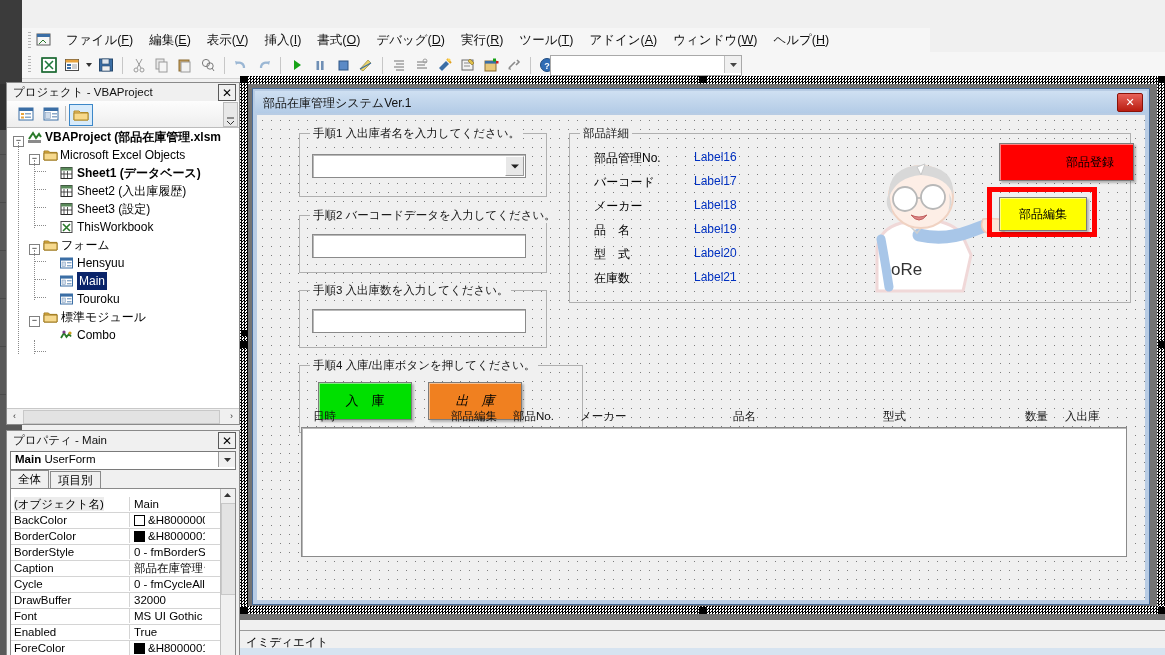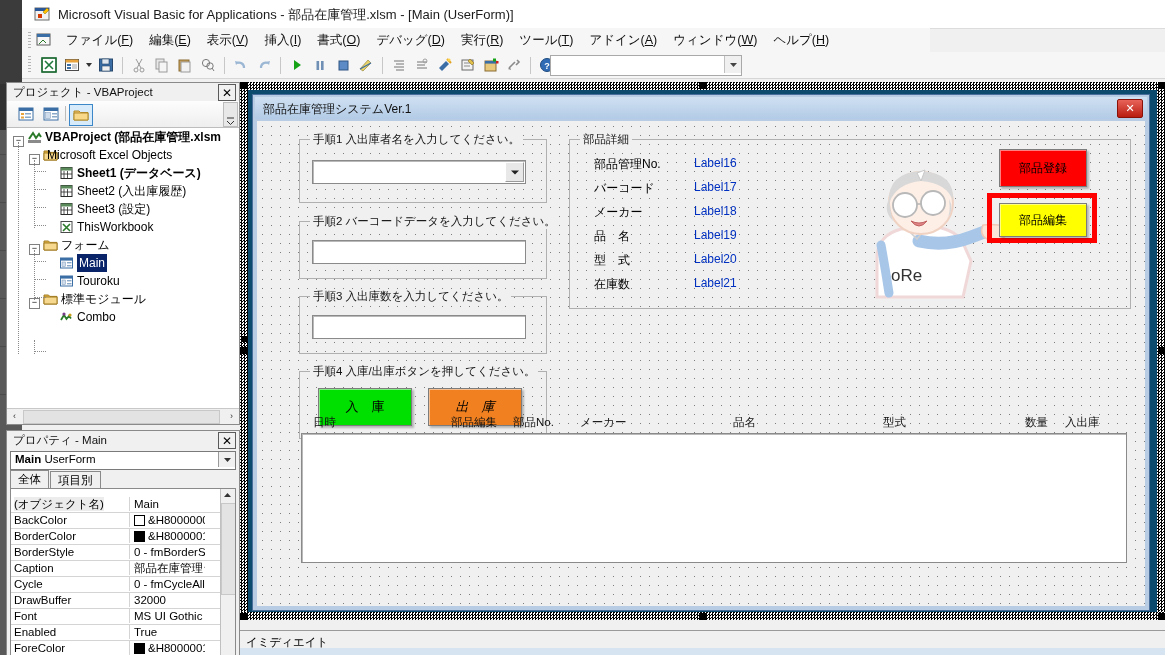--- a/index.html
+++ b/index.html
@@ -95,21 +95,21 @@
   .prow .k{position:absolute;left:3px;top:0;white-space:nowrap;}
   .prow .v{position:absolute;left:118px;top:0;right:16px;white-space:nowrap;overflow:hidden;
     border-left:1px solid #d4d4d4;padding-left:4px;}
   .prow.alt .k{background:#ececec;}
   .swatch{display:inline-block;width:9px;height:9px;border:1px solid #000;vertical-align:middle;margin-right:3px;}
   .pgsb{position:absolute;right:0;top:0;width:14px;bottom:0;background:#f0f0f0;border-left:1px solid #c0c0c0;}
   .pgsb .up{position:absolute;top:0;left:0;width:13px;height:13px;display:flex;align-items:center;justify-content:center;font-size:8px;}
   .pgsb .th{position:absolute;top:14px;left:0;width:13px;height:90px;background:#e3e3e3;border:1px solid #c8c8c8;}
 
   
-  .mdi{position:absolute;left:240px;top:82px;width:925px;height:545px;background:#0c4a6e;}
+  .mdi{position:absolute;left:240px;top:76px;width:925px;height:545px;background:#737373;}
   .hatch{position:absolute;background-image:
       repeating-conic-gradient(#000 0% 25%, #fff 0% 50%);
       background-size:3px 3px;}
   .hnd{position:absolute;width:7px;height:7px;background:#000;}
   .formwin{position:absolute;left:12px;top:12px;width:898px;height:517px;
     background:#b8cce4;border:1px solid #4a6e9c;box-sizing:border-box;}
   .formtitle{position:absolute;left:2px;top:2px;right:2px;height:22px;
     background:linear-gradient(to bottom,#cfe0f2,#b3cbe6);}
   .formtitle .ft{position:absolute;left:8px;top:4px;font-size:12px;color:#111;white-space:nowrap;}
   .formtitle .fx{position:absolute;right:4px;top:2px;width:24px;height:17px;
@@ -162,31 +162,20 @@
     <div class="ln" style="top:70px"></div>
       <div class="ln" style="top:118px"></div>
     <div class="ln" style="top:166px"></div>
       <div class="ln" style="top:214px"></div>
     <div class="ln" style="top:262px"></div>
       <div class="ln" style="top:310px"></div>
   </div>
 
   <div class="vbe" style="left:22px;width:1143px;">
 
-    <div class="titlebar" style="width:1143px">
-      <span class="tbicon">
-        <svg width="18" height="18" viewBox="0 0 18 18">
-          <rect x="1" y="3" width="14" height="12" fill="#f2f2f2" stroke="#6b6b6b"></rect>
-          <rect x="1" y="3" width="14" height="3" fill="#2b5797"></rect>
-          <path d="M4 9 L8 9 L8 13 L4 13 Z" fill="#d83b01"></path>
-          <path d="M9 7 l4 -4 l2 2 l-4 4 z" fill="#ffc000" stroke="#8a6d00" stroke-width=".5"></path>
-        </svg>
-      </span>
-      <span class="ttl">Microsoft Visual Basic for Applications - 部品在庫管理.xlsm - [Main (UserForm)]</span>
-    </div>
 
     <div class="menubar" style="width:908px">
       <span class="grip"></span>
       <span class="mico">
         <svg width="17" height="16" viewBox="0 0 17 16">
           <rect x="1" y="2" width="13" height="11" fill="#f7f7f7" stroke="#5a5a5a"></rect>
           <rect x="1" y="2" width="13" height="3" fill="#3b6ea5"></rect>
           <path d="M3 12 l4 -4 l3 3" stroke="#2a7a2a" fill="none"></path>
         </svg>
       </span>
@@ -406,21 +395,21 @@
                 <rect x="1" y="10" width="13" height="3" fill="#8a8a8a"></rect>
               </svg></span>
             <span class="tx " style="left:38px;font-weight:bold;">VBAProject (部品在庫管理.xlsm</span>
           </div>
           <div class="trow">
             <span class="tx" style="left:22px;top:4px"><span class="tnode">−</span></span>
             <span class="tx tico" style="left:36px;top:2px"><svg width="15" height="14" viewBox="0 0 15 14">
                 <path d="M1 3 h4.5 l1.3 1.4 H14 V12 H1 Z" fill="#e8b94a" stroke="#a07a20"></path>
                 <path d="M1 5 h13 v7 H1 Z" fill="#f6d98e" stroke="#a07a20"></path>
               </svg></span>
-            <span class="tx " style="left:40px;">Microsoft Excel Objects</span>
+            <span class="tx " style="left:53px;">Microsoft Excel Objects</span>
           </div>
           <div class="trow">
             <span class="tx tico" style="left:52px;top:2px"><svg width="15" height="14" viewBox="0 0 15 14">
                 <rect x="2" y="1.5" width="11" height="11" fill="#fff" stroke="#2a2a2a"></rect>
                 <rect x="2" y="1.5" width="11" height="3" fill="#5a8a5a"></rect>
                 <path d="M5 5 V12 M8.5 5 V12 M2 8 H13" stroke="#2a2a2a" stroke-width=".8"></path>
               </svg></span>
             <span class="tx " style="left:70px;font-weight:bold;">Sheet1 (データベース)</span>
           </div>
           <div class="trow">
@@ -446,20 +435,30 @@
               </svg></span>
             <span class="tx " style="left:70px;">ThisWorkbook</span>
           </div>
           <div class="trow">
             <span class="tx" style="left:22px;top:4px"><span class="tnode">−</span></span>
             <span class="tx tico" style="left:36px;top:2px"><svg width="15" height="14" viewBox="0 0 15 14">
                 <path d="M1 3 h4.5 l1.3 1.4 H14 V12 H1 Z" fill="#e8b94a" stroke="#a07a20"></path>
                 <path d="M1 5 h13 v7 H1 Z" fill="#f6d98e" stroke="#a07a20"></path>
               </svg></span>
             <span class="tx " style="left:54px;">フォーム</span>
+          </div>
+          <div class="trow">
+            <span class="tx tico" style="left:52px;top:2px"><svg width="15" height="14" viewBox="0 0 15 14">
+                <rect x="1.5" y="2" width="12" height="10" fill="#fff" stroke="#3b6ea5"></rect>
+                <rect x="1.5" y="2" width="12" height="2.6" fill="#3b6ea5"></rect>
+                <rect x="3" y="6" width="3.5" height="4.5" fill="#cfdceb" stroke="#7a95b5" stroke-width=".5"></rect>
+                <rect x="8" y="6" width="4.5" height="1.4" fill="#8aa8c8"></rect>
+                <rect x="8" y="9" width="4.5" height="1.4" fill="#8aa8c8"></rect>
+              </svg></span>
+            <span class="tx " style="left:70px;">Hensyuu</span>
           </div>
           <div class="trow">
             <span class="tx tico" style="left:52px;top:2px"><svg width="15" height="14" viewBox="0 0 15 14">
                 <rect x="1.5" y="2" width="12" height="10" fill="#fff" stroke="#3b6ea5"></rect>
                 <rect x="1.5" y="2" width="12" height="2.6" fill="#3b6ea5"></rect>
                 <rect x="3" y="6" width="3.5" height="4.5" fill="#cfdceb" stroke="#7a95b5" stroke-width=".5"></rect>
                 <rect x="8" y="6" width="4.5" height="1.4" fill="#8aa8c8"></rect>
                 <rect x="8" y="9" width="4.5" height="1.4" fill="#8aa8c8"></rect>
               </svg></span>
             <span class="tx tsel" style="left:70px;">Main</span>
@@ -622,21 +621,21 @@
           <div class="gframe" style="left:42px;top:100px;width:246px;height:56px;">
             <span class="cap">手順2  バーコードデータを入力してください。</span>
             <div class="ctrl-tb" style="left:12px;top:18px;width:212px;height:22px;"></div>
           </div>
 
           <div class="gframe" style="left:42px;top:175px;width:246px;height:56px;">
             <span class="cap">手順3  入出庫数を入力してください。</span>
             <div class="ctrl-tb" style="left:12px;top:18px;width:212px;height:22px;"></div>
           </div>
 
-          <div class="gframe" style="left:42px;top:250px;width:246px;height:66px;">
+          <div class="gframe" style="left:42px;top:250px;width:246px;height:66px;padding-left:36px;">
             <span class="cap">手順4  入庫/出庫ボタンを押してください。</span>
             <div class="btn" style="left:18px;top:16px;width:92px;height:36px;background:#00e000;">入　庫</div>
             <div class="btn" style="left:128px;top:16px;width:92px;height:36px;background:#f08020;font-style:italic;">出　庫</div>
           </div>
 
           <div class="gframe" style="left:312px;top:18px;width:560px;height:168px;">
             <span class="cap">部品詳細</span>
             <div id="detail-rows" style="position:absolute;left:0;top:0;width:100%;height:100%;">
                 <span class="lbl" style="left: 24px; top: 16px;">部品管理No.</span>
                 <span class="lbl blue" style="left: 124px; top: 16px;">Label16</span>
@@ -677,21 +676,21 @@
               <circle cx="46" cy="36" r="12" fill="#ffffff" stroke="#b8b8b8" stroke-width="1.8"></circle>
               <circle cx="74" cy="34" r="12" fill="#ffffff" stroke="#b8b8b8" stroke-width="1.8"></circle>
               <path d="M58 35 L62 35" stroke="#b8b8b8" stroke-width="1.6"></path>
 
               <path d="M52 52 Q60 62 68 52 Q60 56 52 52 Z" fill="#e08888" stroke="#c06060" stroke-width="1"></path>
 
               <text x="32" y="112" font-family="Liberation Sans" font-size="17" fill="#333">oRe</text>
             </svg>
           </div>
 
-          <div class="btn" style="left:742px;top:28px;width:86px;height:36px;background:#ff0000;font-size:12px;">部品登録</div>
+          <div class="btn" style="left:742px;top:28px;width:86px;height:36px;background:#ff0000;font-size:12px;padding-left:47px;">部品登録</div>
           <div class="redbox" style="left:730px;top:72px;width:110px;height:50px;"></div>
           <div class="btn" style="left:742px;top:82px;width:86px;height:32px;background:#ffff00;font-size:12px;">部品編集</div>
 
           <div id="list-headers" style="position:absolute;left:46px;top:294px;width:820px;height:16px;">
               <span class="listhdr" style="left: 10px; top: 0px;">日時</span>
               <span class="listhdr" style="left: 148px; top: 0px;">部品編集</span>
               <span class="listhdr" style="left: 210px; top: 0px;">部品No.</span>
               <span class="listhdr" style="left: 277px; top: 0px;">メーカー</span>
               <span class="listhdr" style="left: 430px; top: 0px;">品名</span>
               <span class="listhdr" style="left: 580px; top: 0px;">型式</span>

